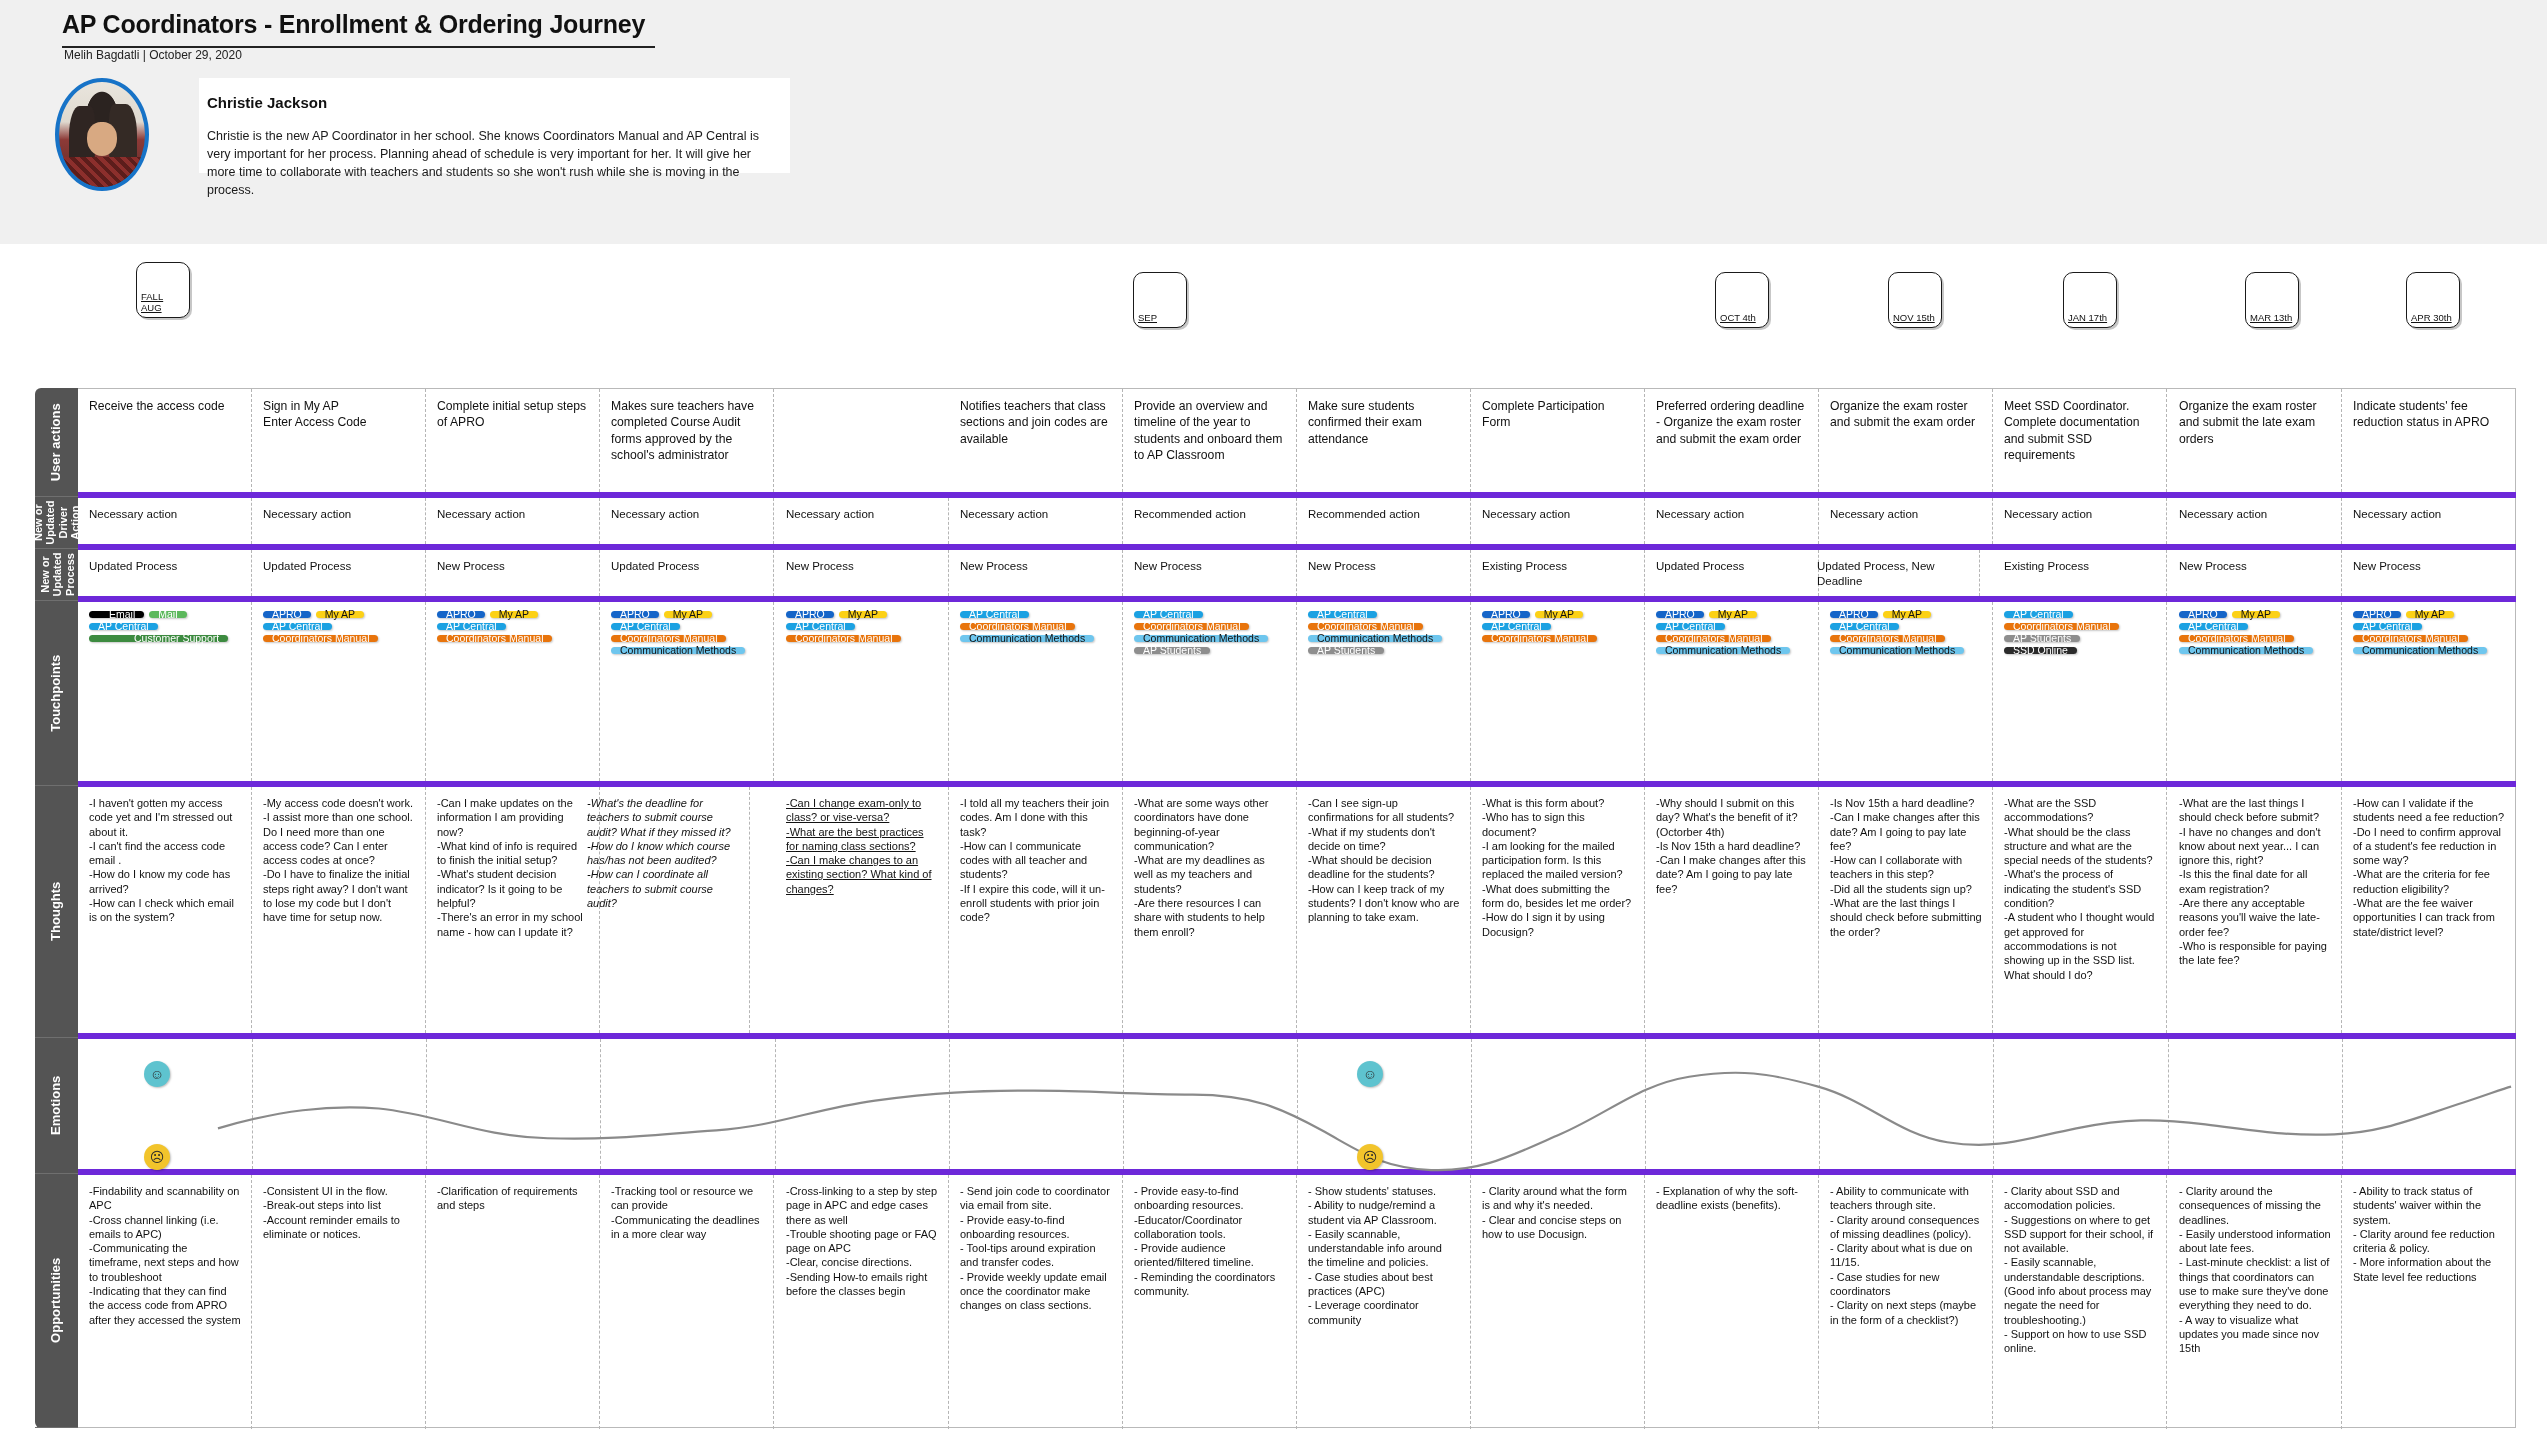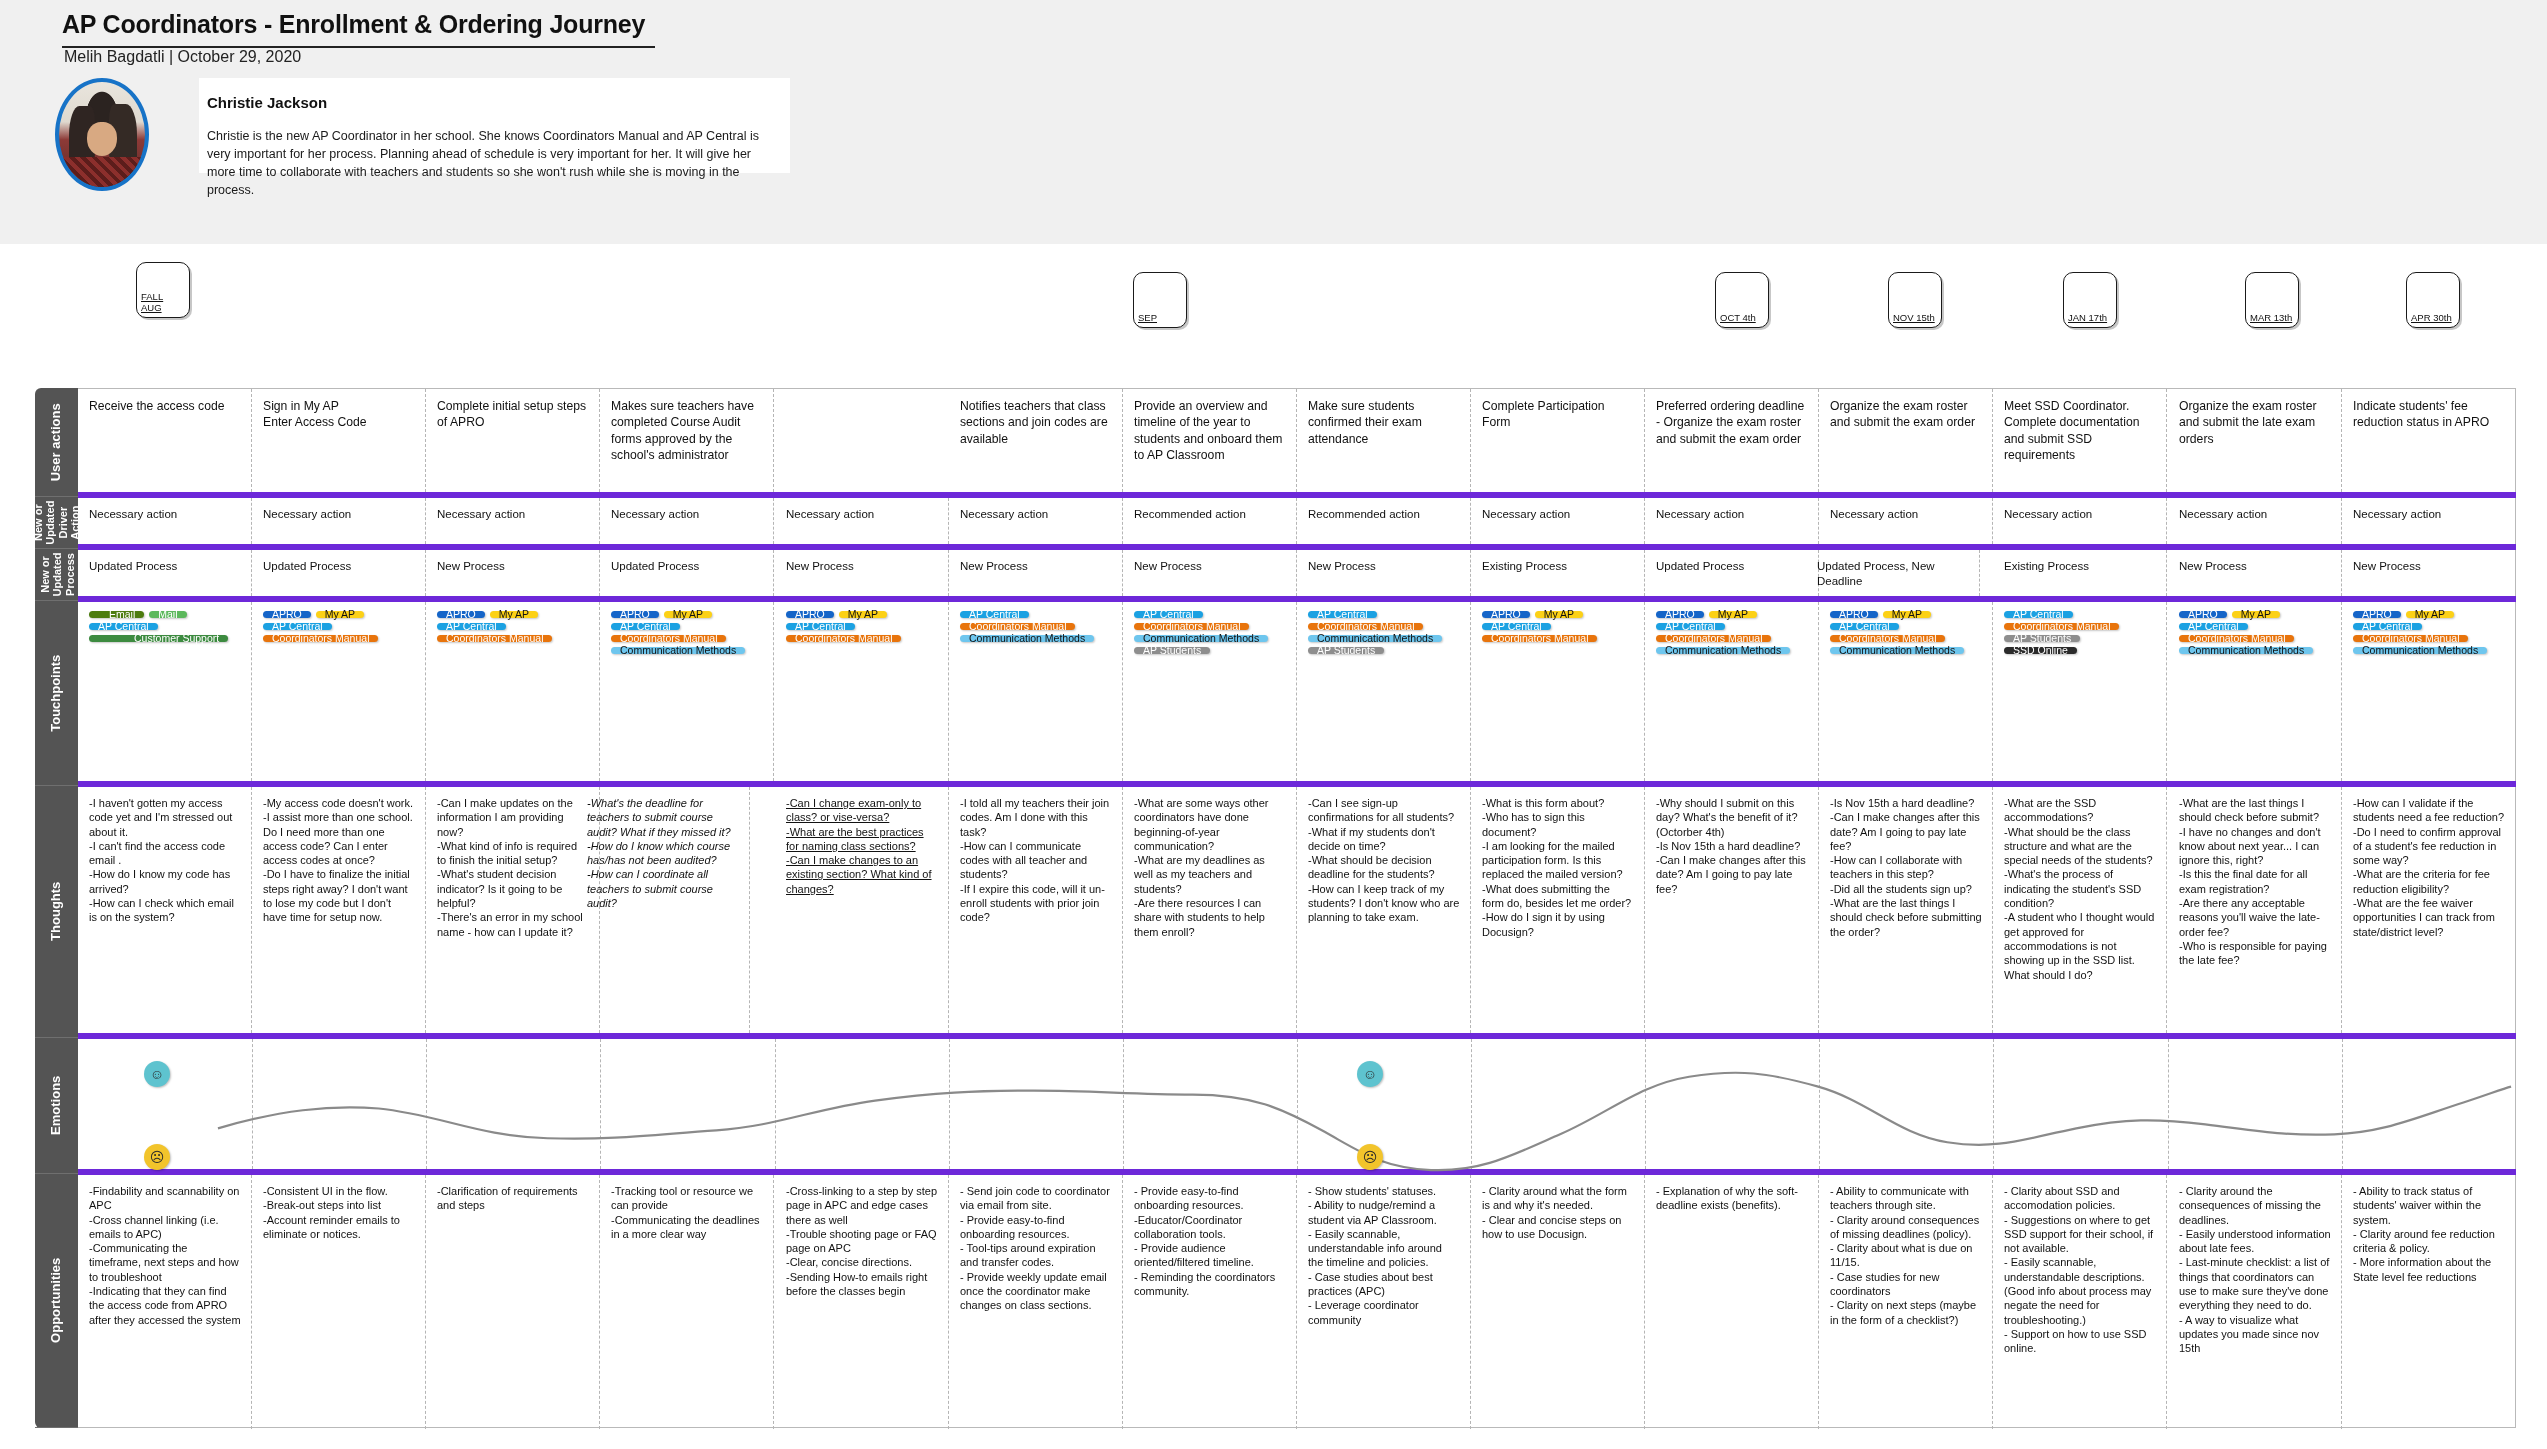--- a/index.html
+++ b/index.html
@@ -18,21 +18,21 @@
   }
   .title {
     position:absolute; left:62px; top:10px;
     font-size:25px; font-weight:bold; color:#111;
     letter-spacing:-0.2px;
     border-bottom:2px solid #222; padding-bottom:7px; padding-right:10px;
     display:inline-block;
   }
   .byline {
     position:absolute; left:64px; top:48px;
-    font-size:16px; color:#222;
+    font-size:12px; color:#222;
   }
   .persona-card {
     position:absolute; left:199px; top:78px; width:591px; height:95px;
     background:#ffffff;
   }
   .persona-photo {
     position:absolute; left:55px; top:78px;
     width:94px; height:113px; border-radius:50%;
     border:4px solid #1773c7;
     background:
@@ -283,21 +283,21 @@
         <div class="cell " style="left: 1219px; width: 174px; white-space: pre-line;">New Process</div>
         <div class="cell " style="left: 1393px; width: 174px; white-space: pre-line;">Existing Process</div>
         <div class="cell " style="left: 1567px; width: 174px; white-space: pre-line;">Updated Process</div>
         <div class="cell " style="left: 1728px; width: 174px; white-space: pre-line;">Updated Process, New Deadline</div>
         <div class="cell " style="left: 1915px; width: 174px; white-space: pre-line;">Existing Process</div>
         <div class="cell " style="left: 2090px; width: 174px; white-space: pre-line;">New Process</div>
         <div class="cell  last" style="left: 2264px; width: 174px; white-space: pre-line;">New Process</div>
       </div>
       <div class="row" style="top: 213px; height: 185px;">
         <div class="cell " style="left: 0px; width: 174px;">
-          <div class="tagrow"><span class="tag" style="background: #4d7c0f; padding-left: 20px;">Email</span><span class="tag" style="background: rgb(92, 184, 92);">Mail</span></div>
+          <div class="tagrow"><span class="tag" style="background: #000000; padding-left: 20px;">Email</span><span class="tag" style="background: rgb(92, 184, 92);">Mail</span></div>
           <div class="tagrow"><span class="tag" style="background: rgb(27, 161, 226);">AP Central</span></div>
           <div class="tagrow"><span class="tag" style="background: rgb(61, 139, 64); padding-left: 45px;">Customer Support</span></div>
         </div>
         <div class="cell " style="left: 174px; width: 174px;">
           <div class="tagrow"><span class="tag" style="background: rgb(21, 101, 200);">APRO</span><span class="tag dark-text" style="background: rgb(252, 209, 22);">My AP</span></div>
           <div class="tagrow"><span class="tag" style="background: rgb(27, 161, 226);">AP Central</span></div>
           <div class="tagrow"><span class="tag" style="background: rgb(232, 116, 12);">Coordinators Manual</span></div>
         </div>
         <div class="cell " style="left: 348px; width: 174px;">
           <div class="tagrow"><span class="tag" style="background: rgb(21, 101, 200);">APRO</span><span class="tag dark-text" style="background: rgb(252, 209, 22);">My AP</span></div>

